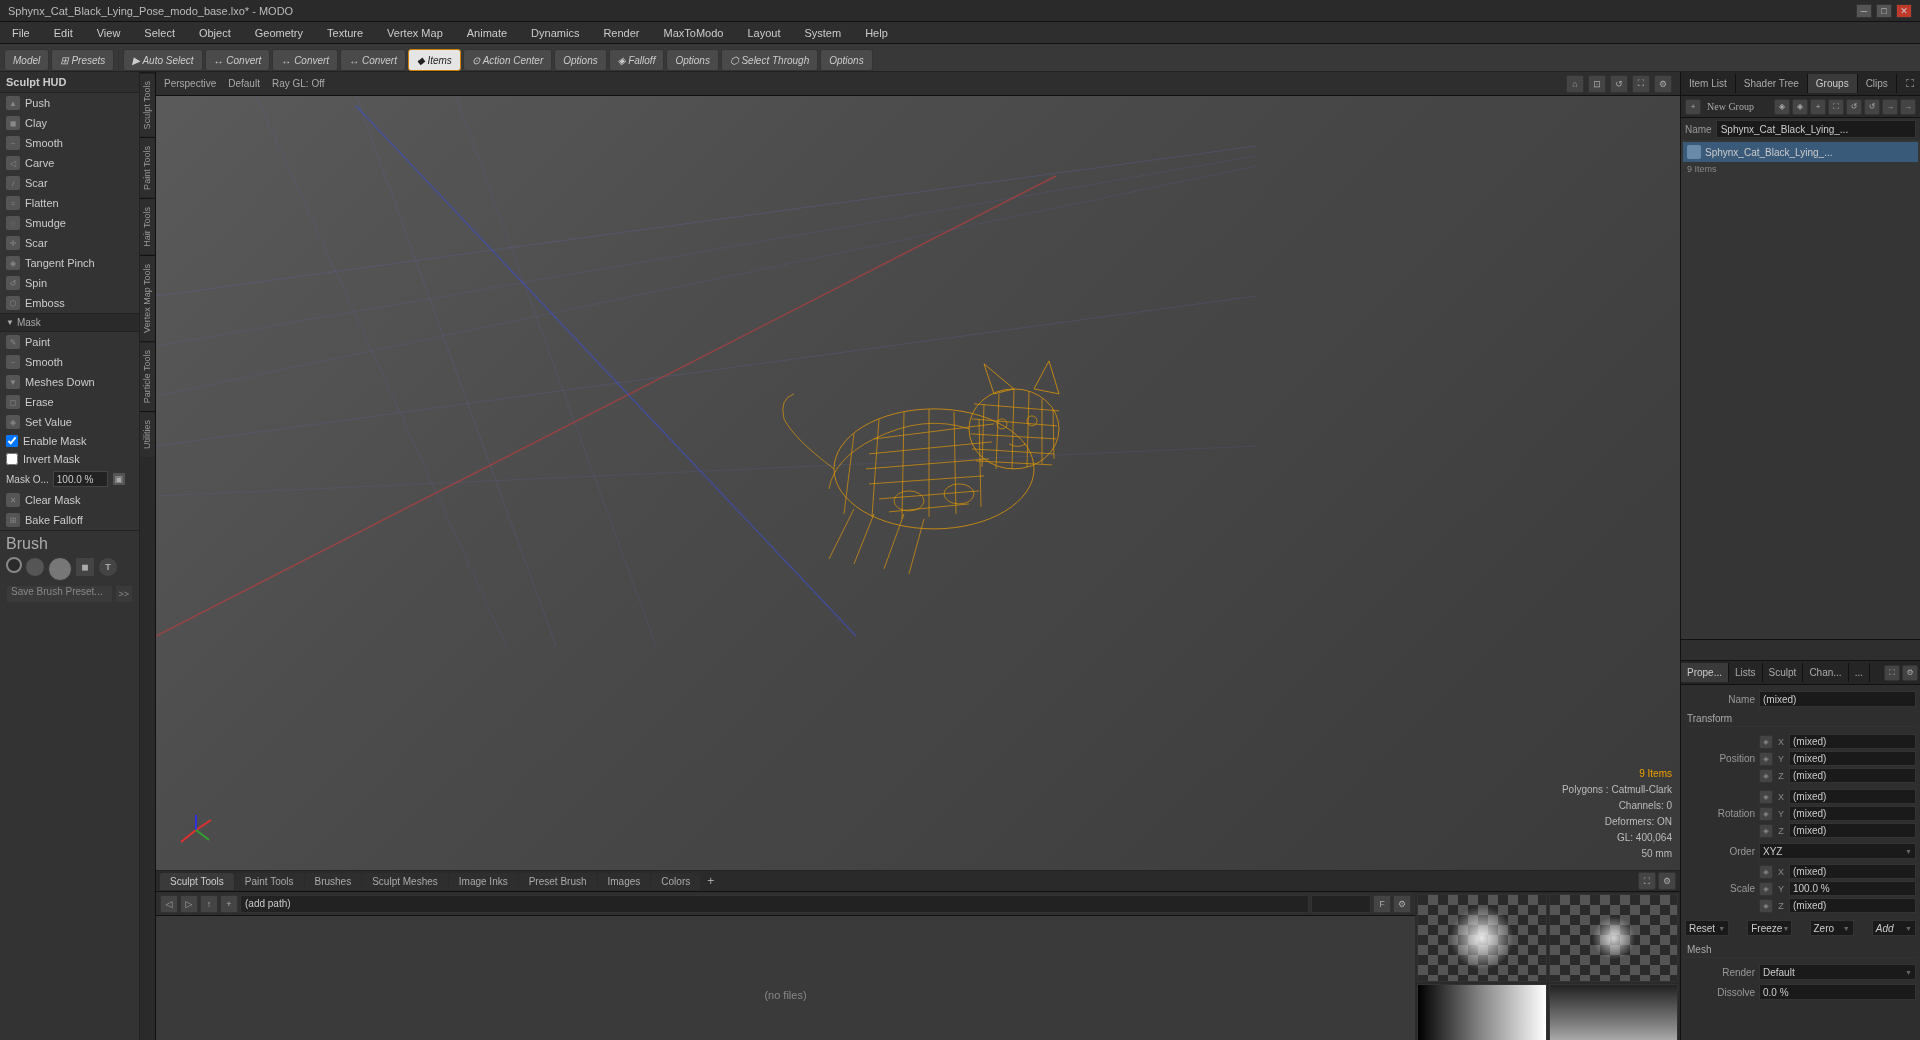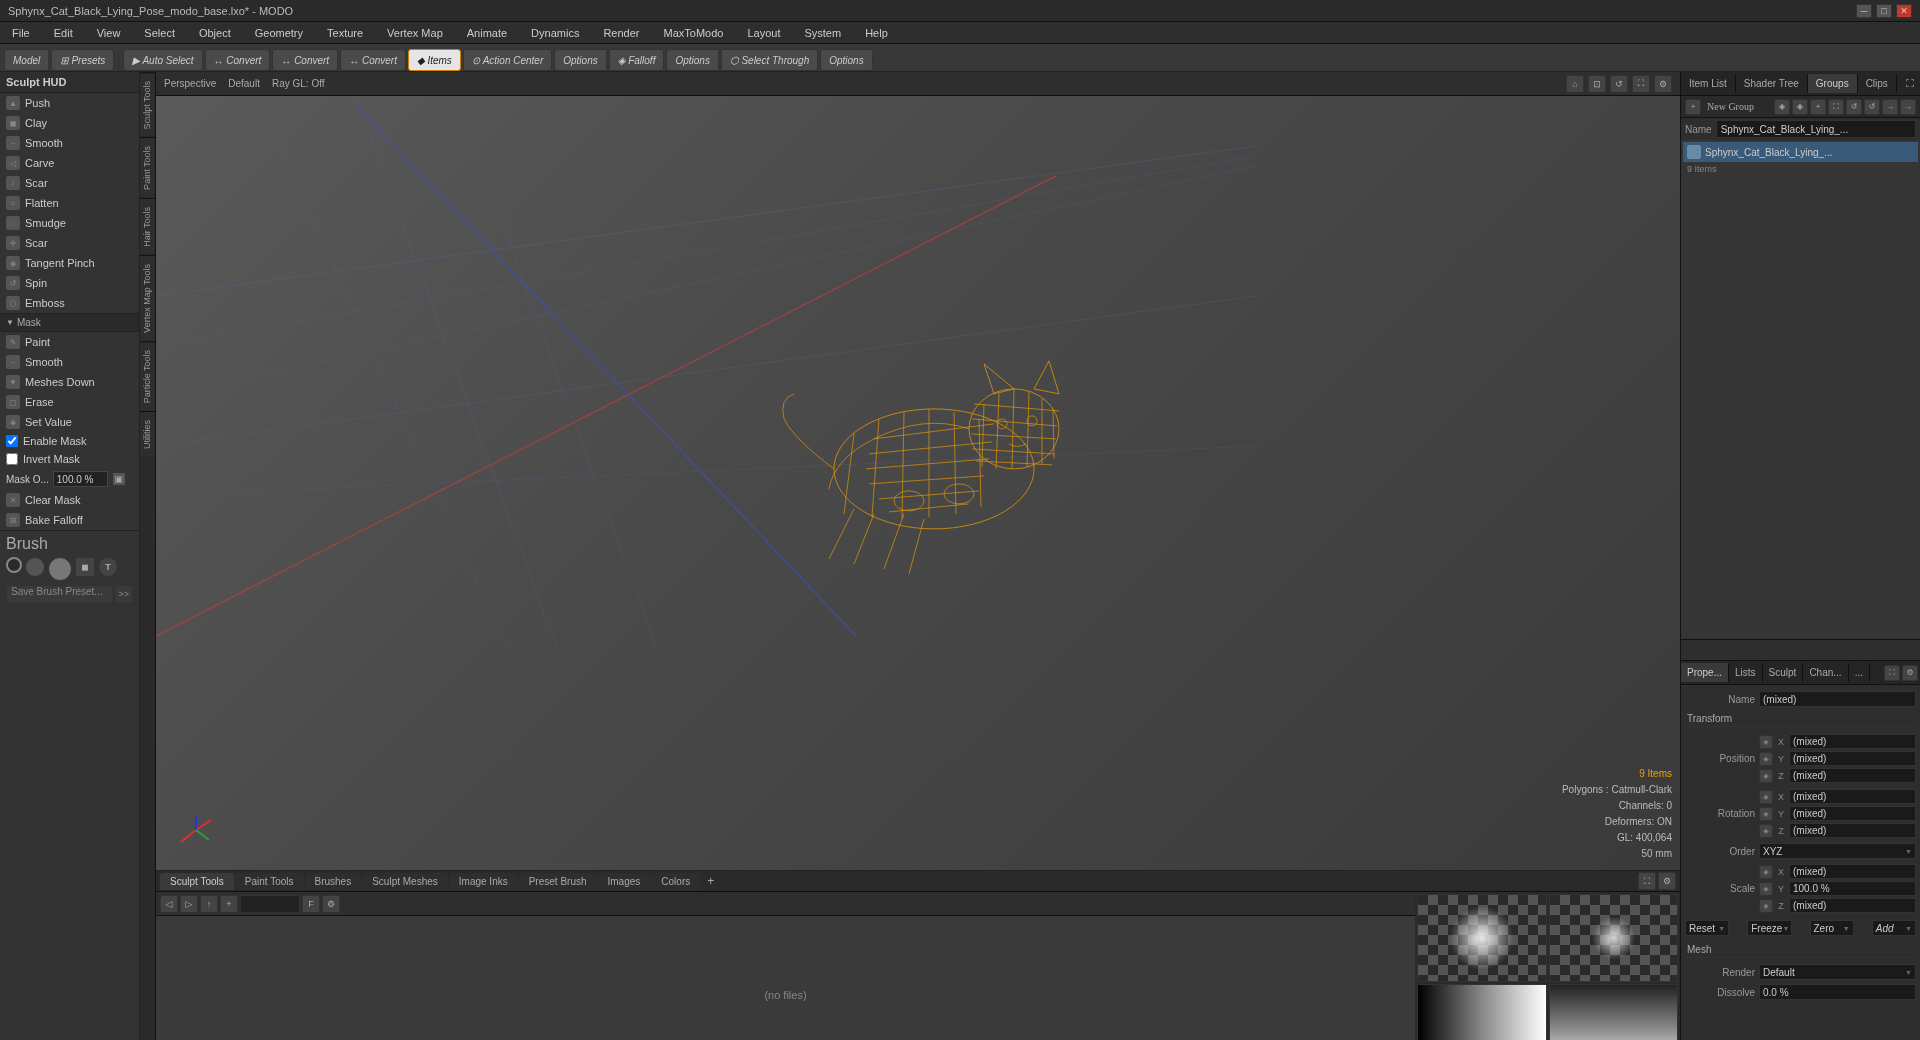--- a/index.html
+++ b/index.html
@@ -921,20 +921,21 @@
       </div>
 
       <div id="bottom-content">
         <div id="bottom-left">
 
           <div id="bottom-toolbar">
             <div class="bt-btn">◁</div>
             <div class="bt-btn">▷</div>
             <div class="bt-btn">↑</div>
             <div class="bt-btn">+</div>
+            <input class="bt-path-input" type="text" value="(add path)" style="">
             <div class="bt-scroll"></div>
             <div class="bt-f-btn">F</div>
             <div class="bt-f-btn">⚙</div>
           </div>
           <div id="bottom-file-area">
             <span>(no files)</span>
           </div>
         </div>
 
         <div id="bottom-right">

